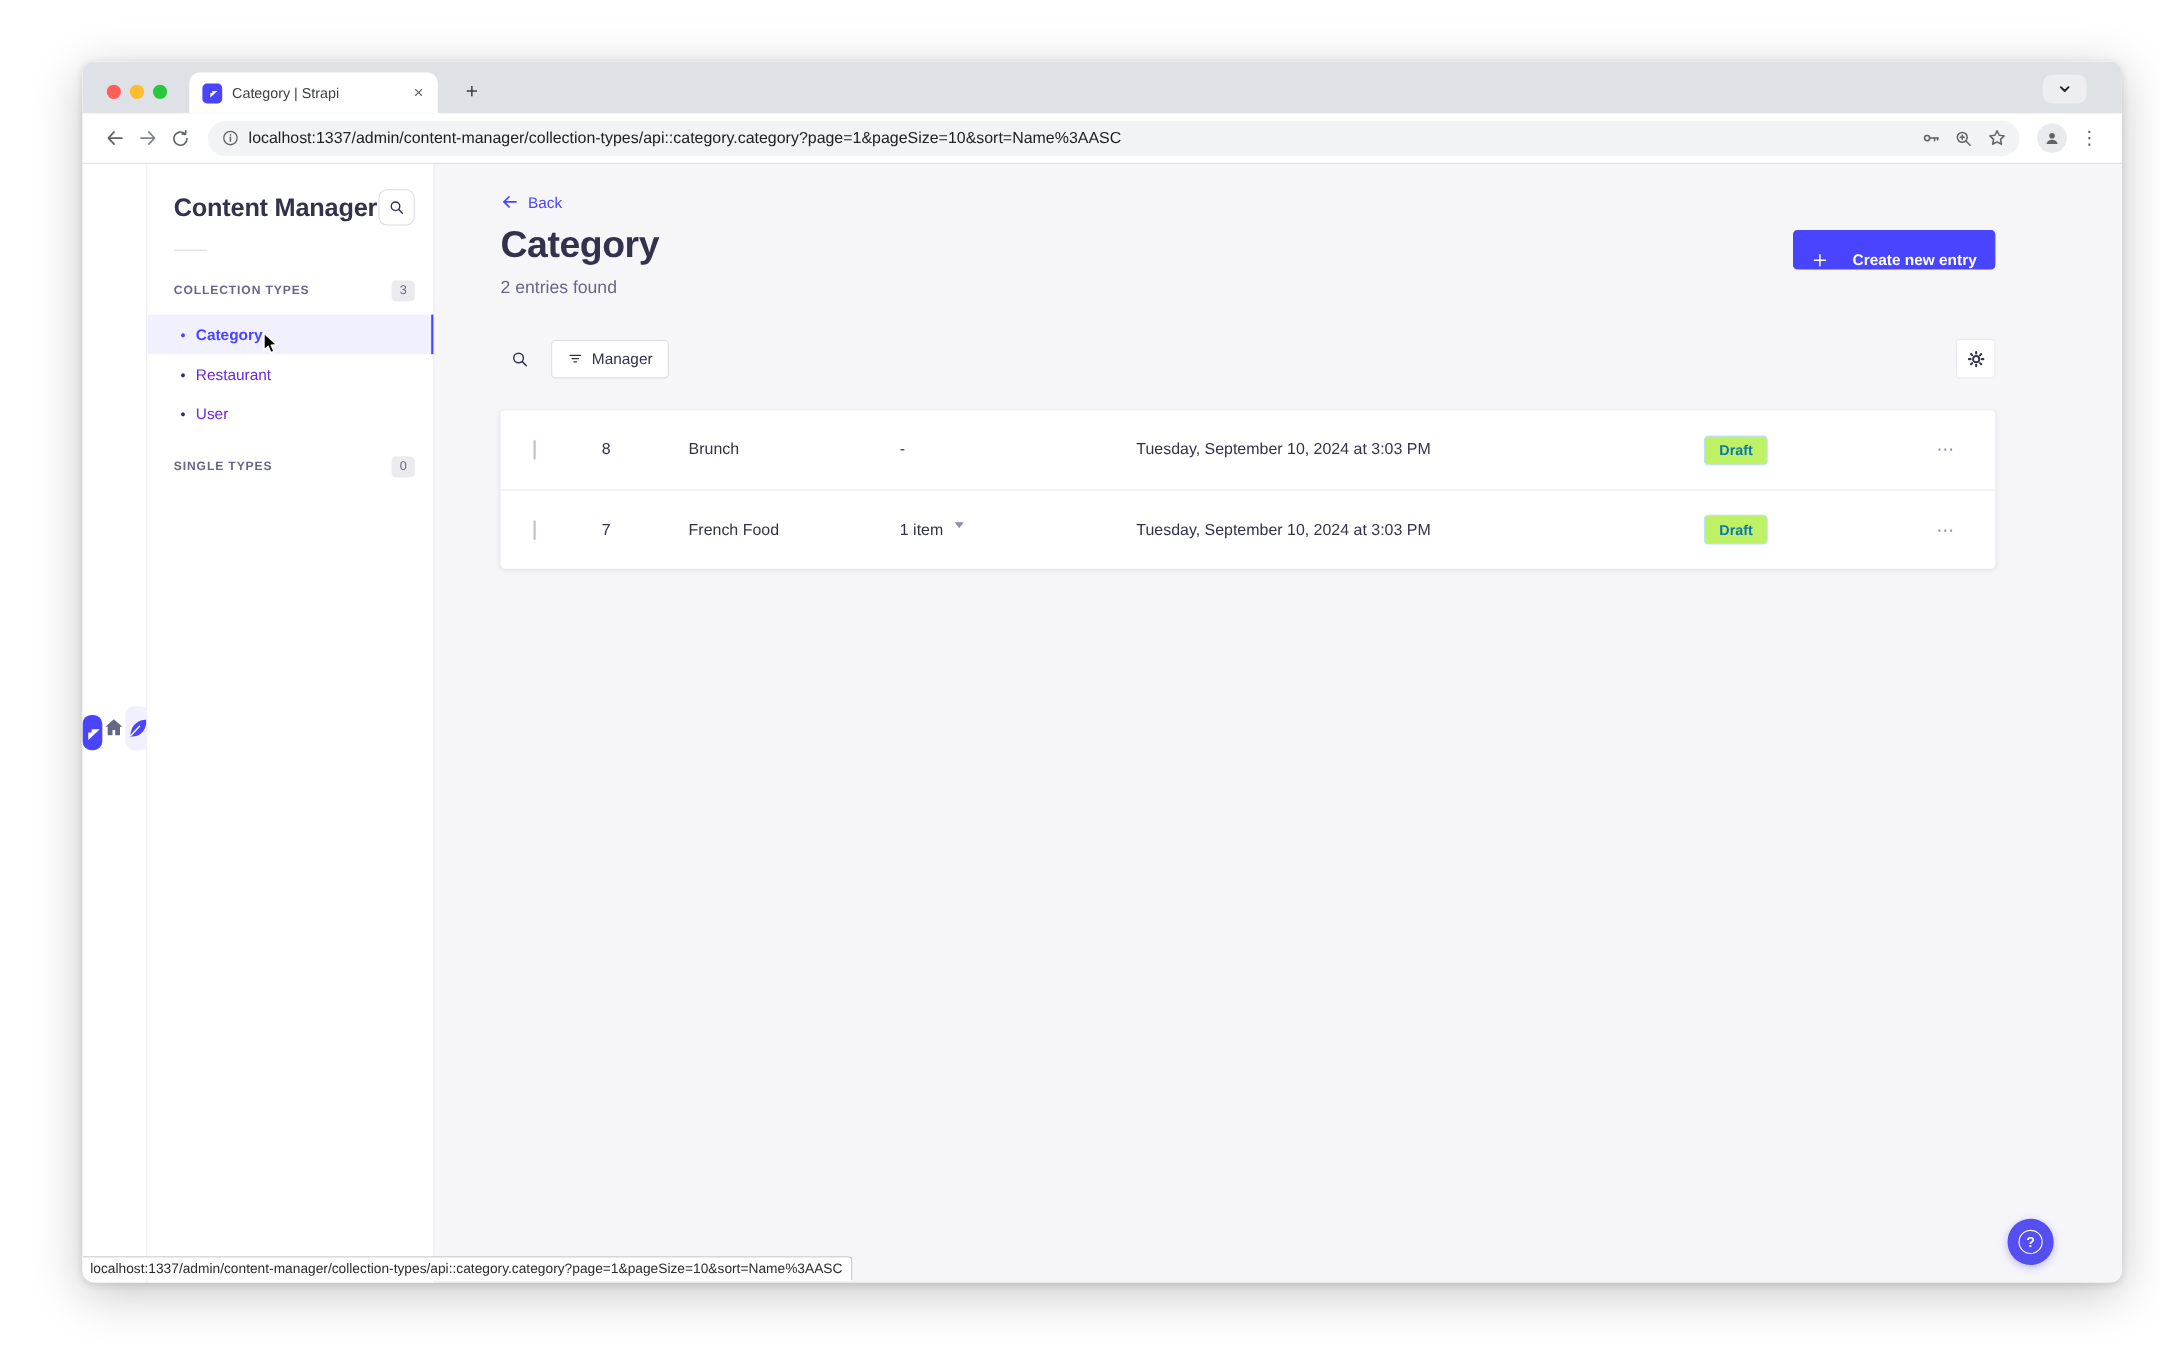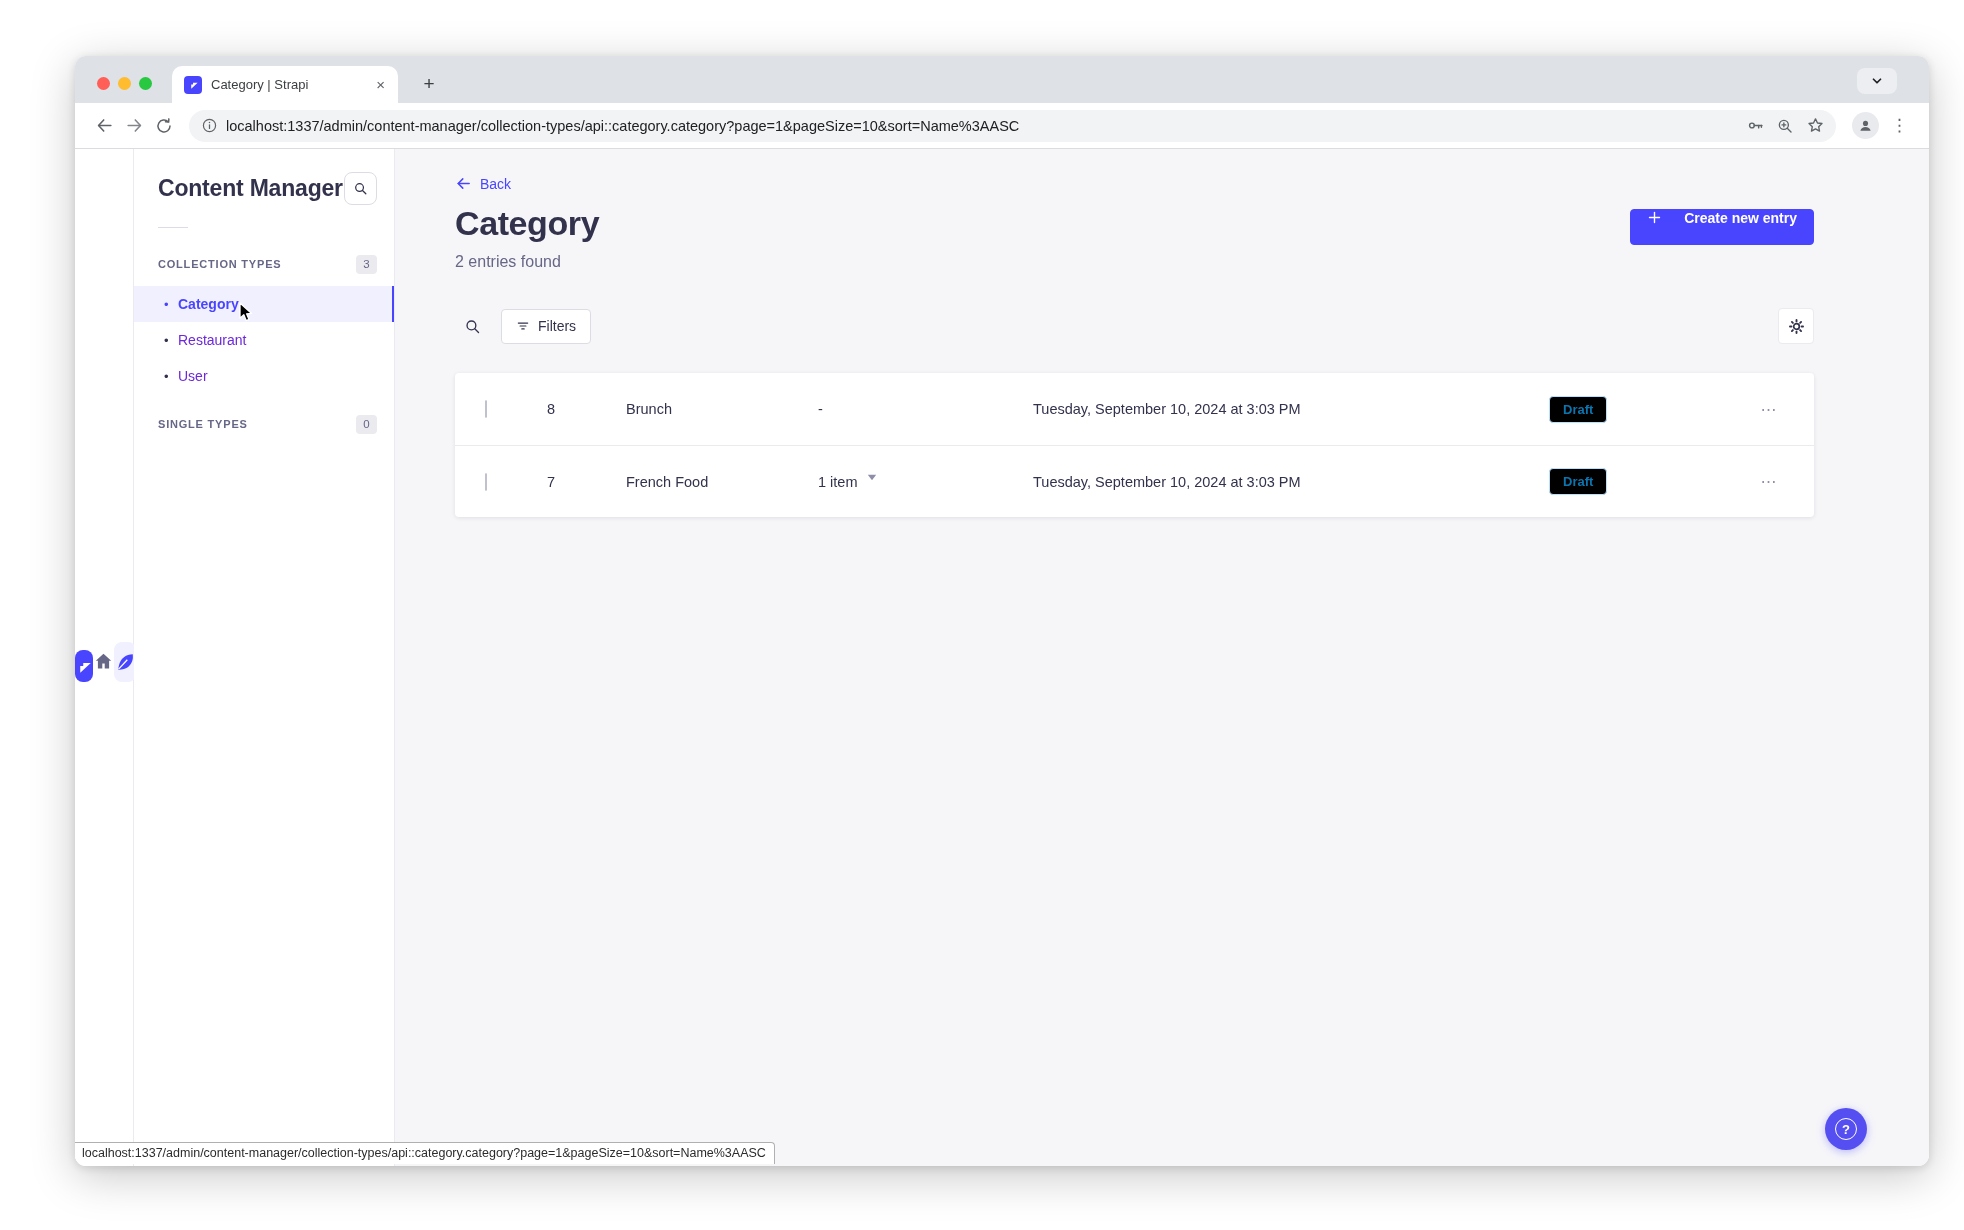--- a/index.html
+++ b/index.html
@@ -77,40 +77,40 @@
   .single-gap { margin-top:20px;gap:32px; }
 
   
   .content { flex:1; min-width:0; padding:0 115px 0 60px; position:relative; }
   .back-row { margin-top:26px; display:flex; align-items:flex-end; gap:8px; width:fit-content; }
   .back-label { font-size:14px; color:#4945ff; }
   .title-row { margin-top:12px; display:flex; align-items:flex-start; justify-content:space-between; }
   .page-title { font-size:34px; font-weight:bold; color:#32324d; letter-spacing:-.4px; }
   .page-subtitle { margin-top:8px; font-size:16px; color:#666687; }
   .create-btn { margin-top:5px; height:36px; background:#4945ff; border:1px solid #4945ff; border-radius:4px;
-                color:#fff; font-size:14px; font-weight:bold; display:flex; align-items:flex-start; gap:22px;
+                color:#fff; font-size:14px; font-weight:bold; display:flex; align-items:flex-end; gap:22px;
                 padding:0 16px; cursor:pointer; }
   .actions-row { margin-top:37px; display:flex; align-items:center; }
   .icon-btn-plain { width:34px; height:34px; display:flex; align-items:center; justify-content:center; }
   .filters-btn { margin-left:12px; height:35px; background:#fff; border:1px solid #dcdce4; border-radius:4px;
                  display:flex; align-items:center; gap:8px; padding:0 14px; font-size:14px; color:#32324d; }
   .gear-btn { margin-left:auto; width:36px; height:36px; background:#fff; border:1px solid #eaeaef; border-radius:4px;
               display:flex; align-items:center; justify-content:center; }
 
   
   .table-card { margin-top:29px; background:#ffffff; border-radius:4px; box-shadow:0 1px 4px rgba(33,33,52,.1); overflow:hidden; }
   .trow { display:grid; grid-template-columns:92px 79px 192px 215px 516px 1fr 90px; align-items:center; }
   .thead { height:48px; border-bottom:1px solid #eaeaef; }
   .th { font-size:11px; font-weight:bold; letter-spacing:.6px; color:#666687; display:flex; align-items:center; gap:7px; }
   .tbody-row { height:72px; font-size:14.5px; color:#32324d; }
   .tbody-row + .tbody-row { border-top:1px solid #eaeaef; }
   .cb-cell { padding-left:30px; }
   .checkbox { width:19px; height:19px; border:1px solid #c0c0cf; border-radius:4px; background:#fff; }
   .rel-cell { display:flex; align-items:flex-start; gap:9px; }
-  .status-badge { display:inline-block; background:#000000; border:1px solid #b8e1ff; color:#0c75af;
+  .status-badge { display:inline-block; background:#bef264; border:1px solid #b8e1ff; color:#0c75af;
                   font-size:13px; font-weight:bold; border-radius:4px; padding:5px 13px; }
   .row-more { color:#8e8ea9; font-size:16px; letter-spacing:1px; text-align:center; }
 
   
   .help-btn { position:absolute; right:62px; bottom:16px; width:42px; height:42px; border-radius:50%;
               background:#554ff2; display:flex; align-items:center; justify-content:center;
               box-shadow:0 2px 8px rgba(73,69,255,.35); }
   .help-ring { width:22px; height:22px; border:1.8px solid #fff; border-radius:50%; color:#fff; font-size:13px;
                font-weight:bold; display:flex; align-items:center; justify-content:center; }
   .status-tip { position:absolute; left:0; bottom:2px; background:#fff; border:1px solid #b0b0b0;
@@ -340,21 +340,21 @@
               <circle cx="10.5" cy="10.5" r="6.2"></circle>
               <line x1="15.2" y1="15.2" x2="20.5" y2="20.5"></line>
             </svg>
         </span>
         <span class="filters-btn">
           <svg width="14" height="14" viewBox="0 0 24 24" stroke="#32324d" stroke-width="2.1" stroke-linecap="round">
               <line x1="4" y1="7" x2="20" y2="7"></line>
               <line x1="7" y1="12" x2="17" y2="12"></line>
               <line x1="10" y1="17" x2="14" y2="17"></line>
             </svg>
-          <span>Filters</span>
+          <span>Manager</span>
         </span>
         <span class="gear-btn">
           <svg width="17" height="17" viewBox="0 0 24 24">
               <circle cx="12" cy="12" r="4" fill="none" stroke="#32324d" stroke-width="2.4"></circle>
               <g stroke="#32324d" stroke-width="2.7" stroke-linecap="round">
                 <line x1="12" y1="2.8" x2="12" y2="4.8"></line>
                 <line x1="12" y1="19.2" x2="12" y2="21.2"></line>
                 <line x1="2.8" y1="12" x2="4.8" y2="12"></line>
                 <line x1="19.2" y1="12" x2="21.2" y2="12"></line>
                 <line x1="5.5" y1="5.5" x2="6.9" y2="6.9"></line>

